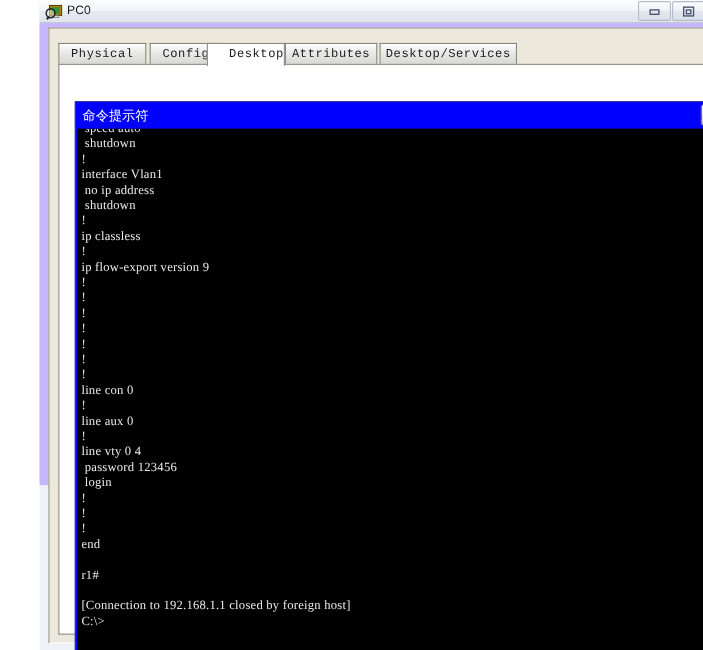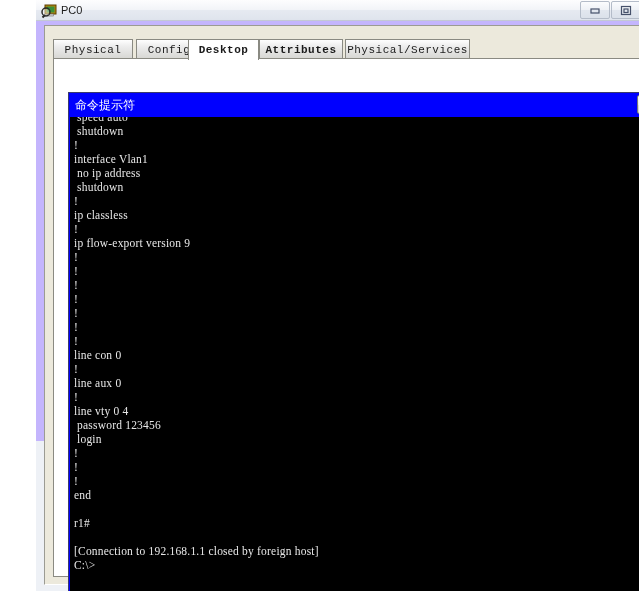--- a/index.html
+++ b/index.html
@@ -112,21 +112,22 @@
     font-size: 11px;
     color: #1a1a1a;
     letter-spacing: 0.5px;
     white-space: nowrap;
   }
   .tab.active {
     background: #ffffff;
     border-color: #8a8a82;
     z-index: 4;
     height: 21px;
-    font-weight: bold;
+    font-weight: normal;
+    justify-content: flex-end;
   }
 
   
   .tabcontent {
     position: absolute;
     left: 8px; top: 32px;
     width: 606px;
     height: 519px;
     background: #ffffff;
     border: 1px solid #8a8a82;
@@ -305,25 +306,25 @@
       <div class="tabstrip">
         <div class="tab" style="left:0px; width:80px;">
           <span>Physical</span>
         </div>
         <div class="tab" style="left:83px; width:66px;justify-content:center;">
           <span>Config</span>
         </div>
         <div class="tab active" style="left:135px; width:71px;">
           <span>Desktop</span>
         </div>
-        <div class="tab" style="left:206px; width:84px;font-weight:bold;">
+        <div class="tab" style="left:206px; width:84px;">
           <span>Attributes</span>
         </div>
         <div class="tab" style="left:292px; width:125px;">
-          <span>Physical/Services</span>
+          <span>Desktop/Services</span>
         </div>
       </div>
 
       <div class="tabcontent">
 
         <div class="cmdwin">
 
           <div class="cmd-titlebar">
             <span class="cmd-title">命令提示符</span>
             <div class="cmd-close">

